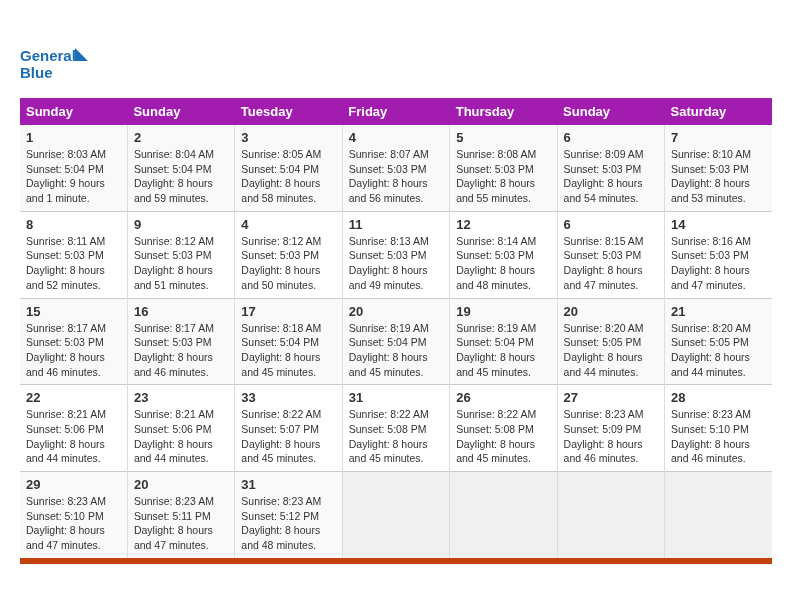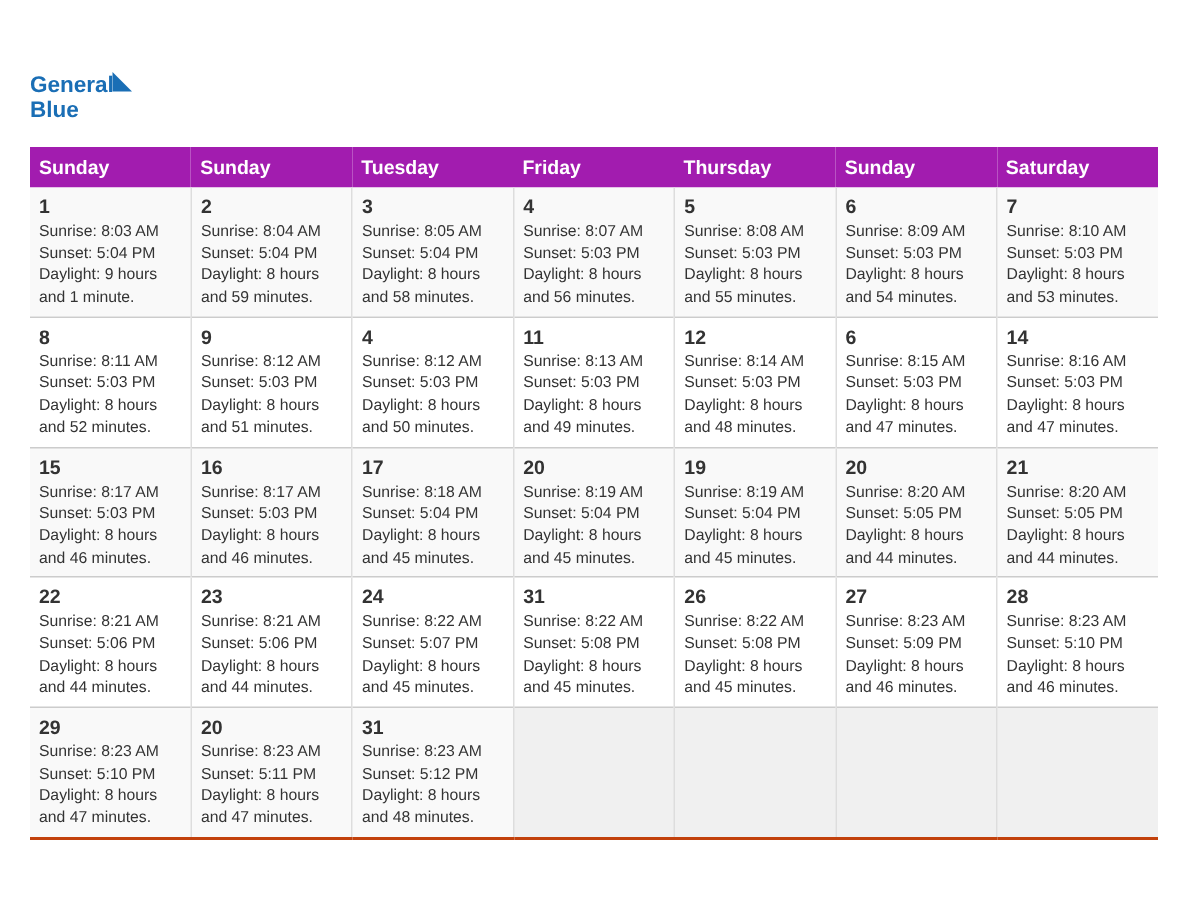--- a/index.html
+++ b/index.html
@@ -75,21 +75,21 @@
     tbody tr:nth-child(odd) td {
       background: #f9f9f9;
     }
     tbody tr:nth-child(even) td {
       background: #fff;
     }
     .empty-cell {
       background: #f0f0f0 !important;
     }
     tbody tr:last-child td {
-      border-bottom: 2px solid #c2410c;
+      border-bottom: 6px solid #c2410c;
     }
   </style>
 </head>
 <body>
 
 <div class="header">
   <div class="logo">
 <svg width="70" height="45" viewBox="0 0 70 45">
   <text x="0" y="18" font-size="15" font-weight="bold" font-family="Arial" fill="#1a6eb5">General</text>
   <text x="0" y="35" font-size="15" font-weight="bold" font-family="Arial" fill="#1a6eb5">Blue</text>
@@ -208,21 +208,21 @@
       <tr>
         <td>
           <span class="day-num">22</span>
           <div class="day-info">Sunrise: 8:21 AM<br>Sunset: 5:06 PM<br>Daylight: 8 hours and 44 minutes.</div>
         </td>
         <td>
           <span class="day-num">23</span>
           <div class="day-info">Sunrise: 8:21 AM<br>Sunset: 5:06 PM<br>Daylight: 8 hours and 44 minutes.</div>
         </td>
         <td>
-          <span class="day-num">24</span>
+          <span class="day-num">33</span>
           <div class="day-info">Sunrise: 8:22 AM<br>Sunset: 5:07 PM<br>Daylight: 8 hours and 45 minutes.</div>
         </td>
         <td>
           <span class="day-num">31</span>
           <div class="day-info">Sunrise: 8:22 AM<br>Sunset: 5:08 PM<br>Daylight: 8 hours and 45 minutes.</div>
         </td>
         <td>
           <span class="day-num">26</span>
           <div class="day-info">Sunrise: 8:22 AM<br>Sunset: 5:08 PM<br>Daylight: 8 hours and 45 minutes.</div>
         </td>

